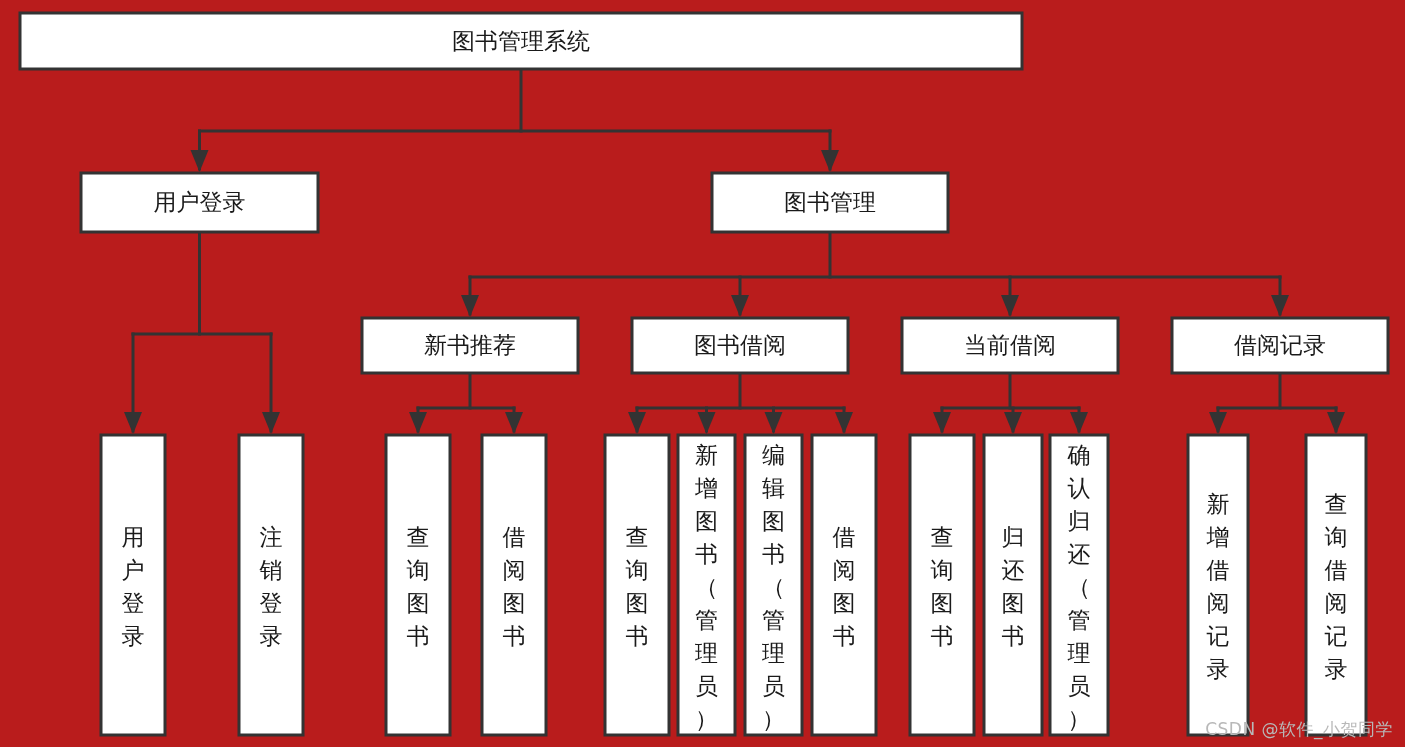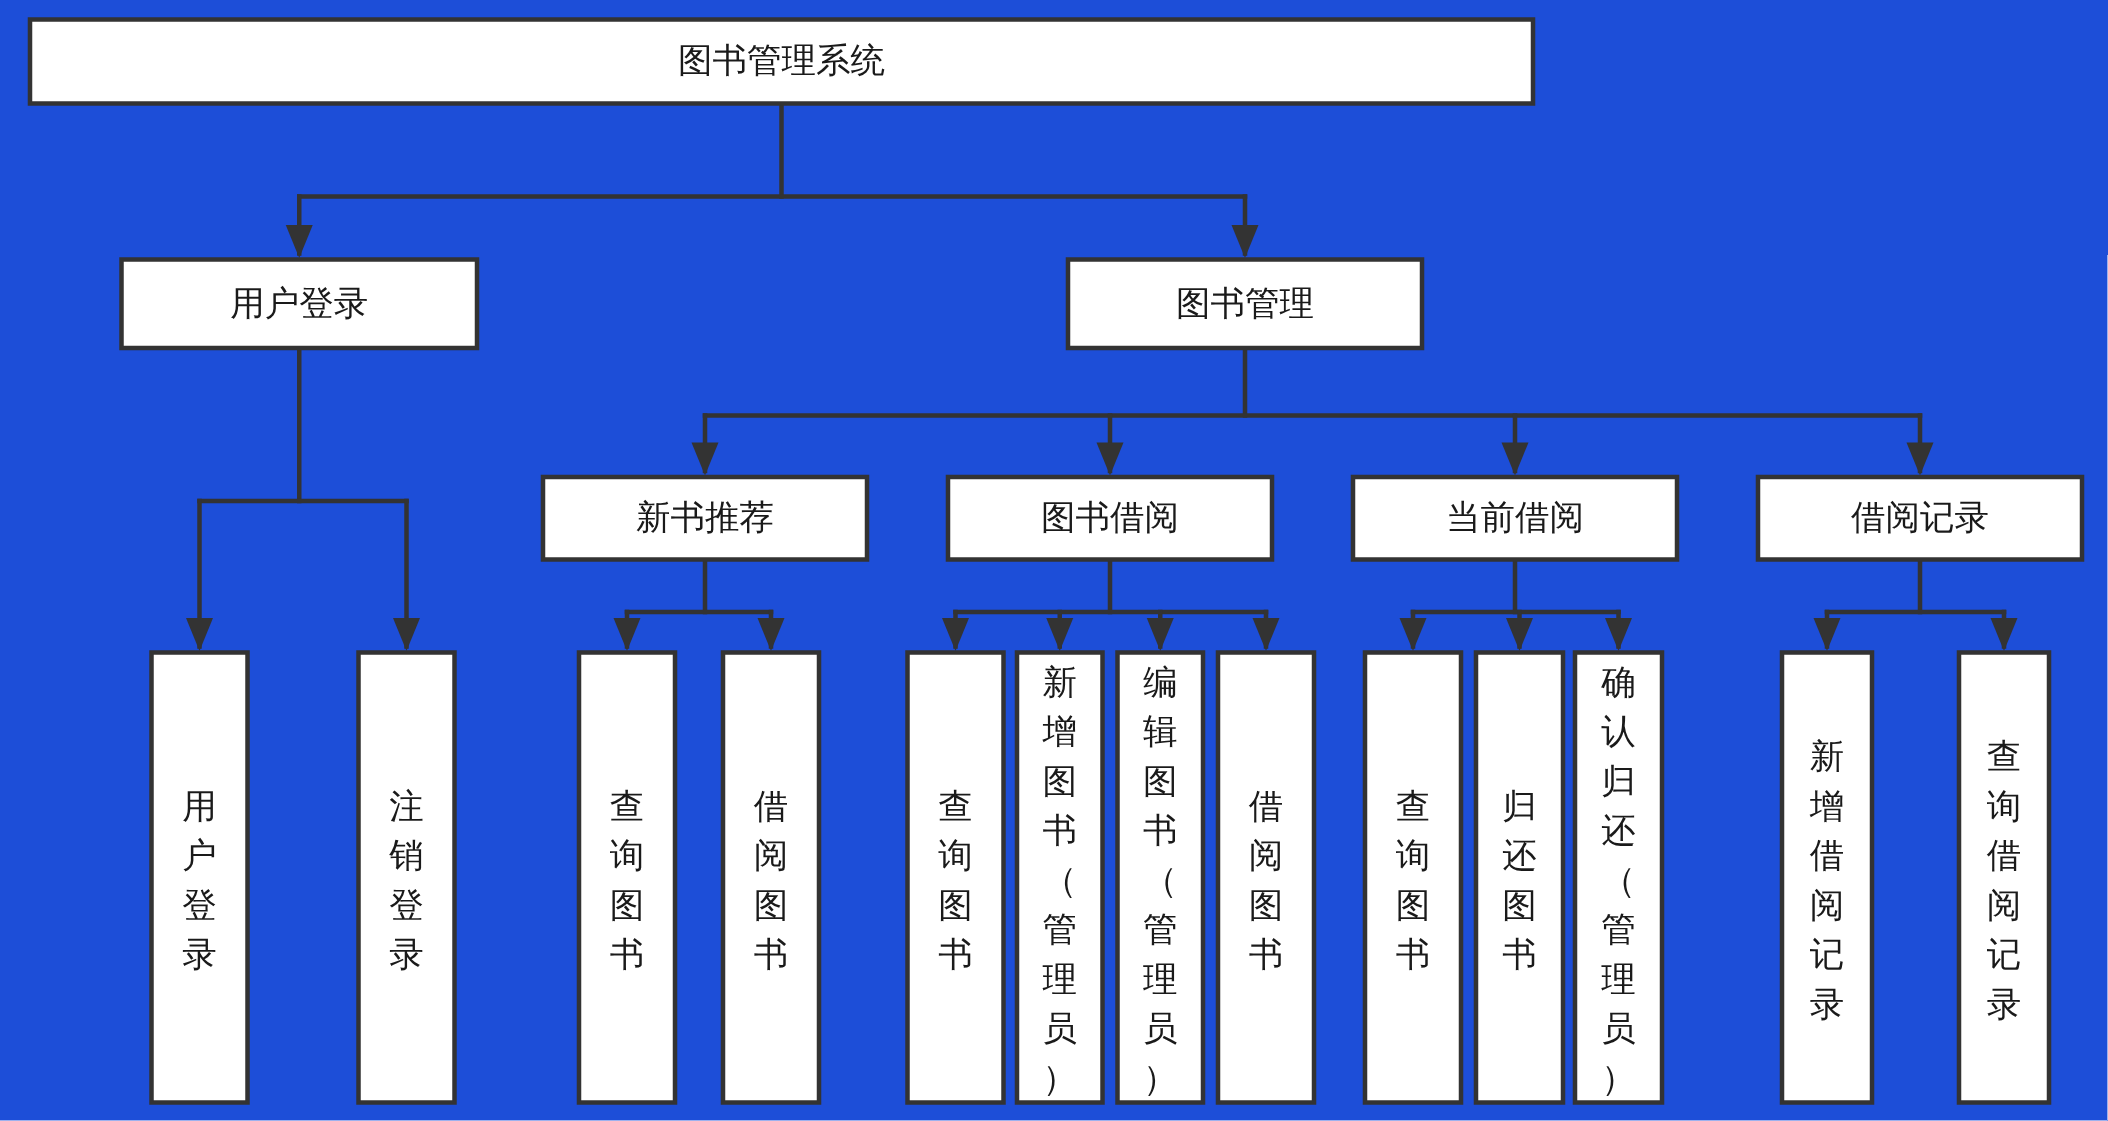--- a/index.html
+++ b/index.html
@@ -11,21 +11,21 @@
   body {
     width: 1405px;
     height: 747px;
     font-family: "DejaVu Sans", "Liberation Sans", sans-serif;
     overflow: hidden;
   }
   #diagram-root {
     position: relative;
     width: 1405px;
     height: 747px;
-    background: #1d4ed8;
+    background: #b91c1c;
   }
   svg#tree-svg {
     position: absolute;
     left: 0;
     top: 0;
     width: 1405px;
     height: 747px;
     display: block;
   }
   .node-box {
@@ -205,14 +205,15 @@
           <rect x="1188" y="435" width="60" height="300" class="node-box"></rect>
           <text x="1218" y="512" class="node-label-v"><tspan x="1218" dy="0">新</tspan><tspan x="1218" dy="33">增</tspan><tspan x="1218" dy="33">借</tspan><tspan x="1218" dy="33">阅</tspan><tspan x="1218" dy="33">记</tspan><tspan x="1218" dy="33">录</tspan></text>
         </g>
         <g>
           <rect x="1306" y="435" width="60" height="300" class="node-box"></rect>
           <text x="1336" y="512" class="node-label-v"><tspan x="1336" dy="0">查</tspan><tspan x="1336" dy="33">询</tspan><tspan x="1336" dy="33">借</tspan><tspan x="1336" dy="33">阅</tspan><tspan x="1336" dy="33">记</tspan><tspan x="1336" dy="33">录</tspan></text>
         </g>
       </g>
   </svg>
 
+  <div class="watermark">CSDN @软件_小贺同学</div>
 
 </div>
 
 </body></html>

